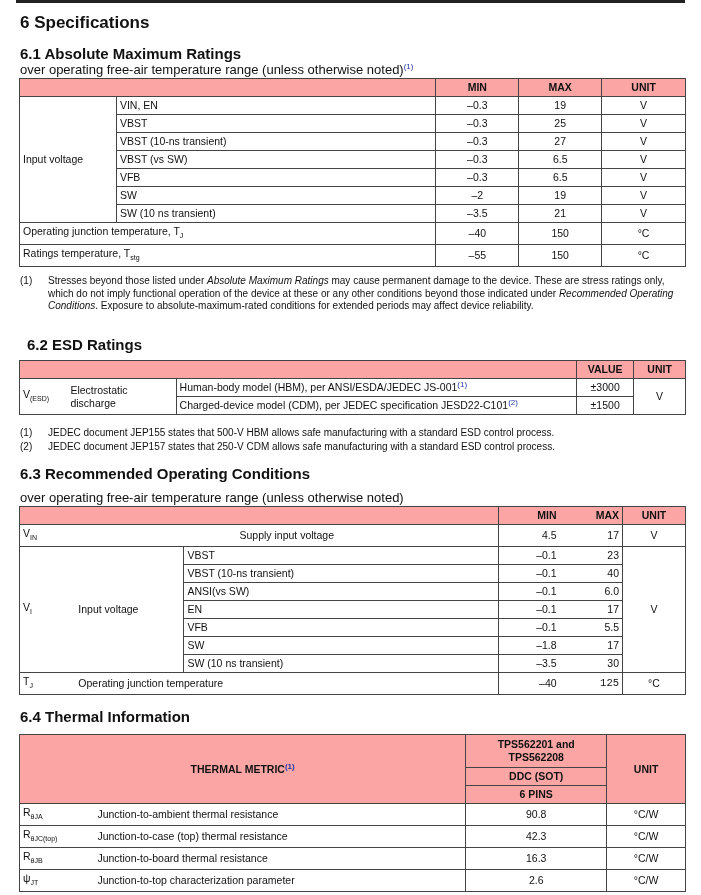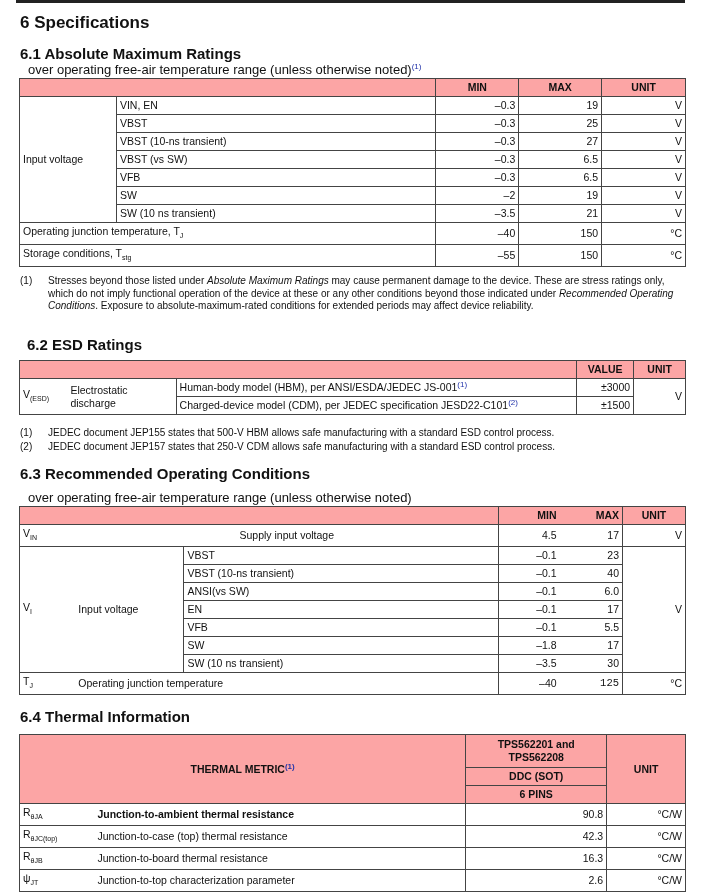--- a/index.html
+++ b/index.html
@@ -3,32 +3,32 @@
 <meta charset="utf-8">
 <style>
   html, body { margin: 0; padding: 0; background: #ffffff; }
   body {
     width: 701px; height: 895px; position: relative; overflow: hidden;
     font-family: "Liberation Sans", sans-serif; color: #111;
   }
   .topline { position: absolute; left: 16px; top: 0; width: 669px; height: 3px; background: #222; }
   h1.sec { position: absolute; left: 20px; top: 13px; margin: 0; font-size: 17px; font-weight: bold; }
   h2.sub { position: absolute; left: 20px; margin: 0; font-size: 15px; font-weight: bold; }
-  .note-line { position: absolute; left: 28px; font-size: 13px; }
+  .note-line { position: absolute; left: 20px; font-size: 13px; }
   sup.ref { color: #2233aa; font-size: 8px; vertical-align: super; line-height: 0; }
   table.spec {
     position: absolute; border-collapse: collapse; font-size: 10.5px;
     border: 1.5px solid #555;
   }
   table.spec td, table.spec th {
     border: 1px solid #444; padding: 0 3px; height: 17px; line-height: 17px;
     white-space: nowrap;
   }
   table.spec th { background: #fca5a5; font-weight: bold; text-align: center; }
-  table.spec .c { text-align: right; }
+  table.spec .c { text-align: center; }
   table.spec .r { text-align: right; }
   .fn { position: absolute; left: 20px; font-size: 10px; line-height: 12.5px; width: 665px; }
   .fn .num { position: absolute; left: 0; top: 0; }
   .fn .txt { margin-left: 28px; display: block; }
   sub { font-size: 7px; }
 </style>
 </head>
 <body>
 
 <div class="topline"></div>
@@ -96,21 +96,21 @@
     <td class="c">21</td>
     <td class="c">V</td>
   </tr>
   <tr>
     <td colspan="2"><span>Operating junction temperature, T</span><sub>J</sub></td>
     <td class="c">–40</td>
     <td class="c">150</td>
     <td class="c">°C</td>
   </tr>
   <tr>
-    <td colspan="2"><span>Storage conditions, T</span><sub>stg</sub></td>
+    <td colspan="2"><span>Ratings temperature, T</span><sub>stg</sub></td>
     <td class="c">–55</td>
     <td class="c">150</td>
     <td class="c">°C</td>
   </tr>
 </tbody>
   </table>
 
 <div class="fn" style="top:275px;">
   <span class="num">(1)</span>
   <span class="txt"><span>Stresses beyond those listed under </span><i>Absolute Maximum Ratings</i><span> may cause permanent damage to the device. These are stress ratings only, which do not imply functional operation of the device at these or any other conditions beyond those indicated under </span><i>Recommended Operating Conditions</i><span>. Exposure to absolute-maximum-rated conditions for extended periods may affect device reliability.</span></span>
@@ -245,21 +245,21 @@
     <th rowspan="3">UNIT</th>
   </tr>
   <tr>
     <th>DDC (SOT)</th>
   </tr>
   <tr>
     <th>6 PINS</th>
   </tr>
   <tr>
     <td style="border-right:none;"><span>R</span><sub>θJA</sub></td>
-    <td style="border-left:none;font-weight:bold;">Junction-to-ambient thermal resistance</td>
+    <td style="border-left:none;">Junction-to-ambient thermal resistance</td>
     <td class="c">90.8</td>
     <td class="c">°C/W</td>
   </tr>
   <tr>
     <td style="border-right:none;"><span>R</span><sub>θJC(top)</sub></td>
     <td style="border-left:none;">Junction-to-case (top) thermal resistance</td>
     <td class="c">42.3</td>
     <td class="c">°C/W</td>
   </tr>
   <tr>

